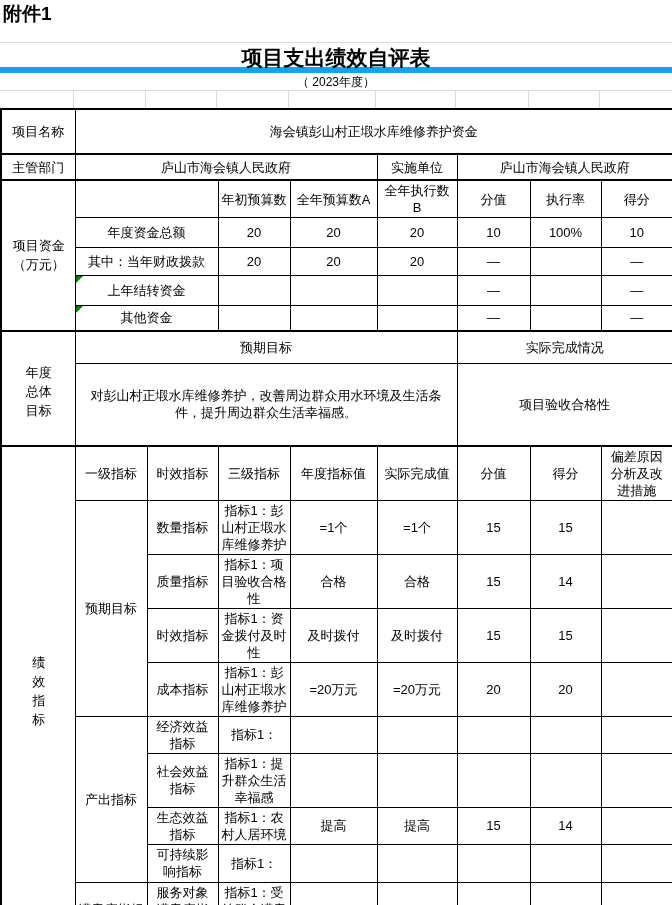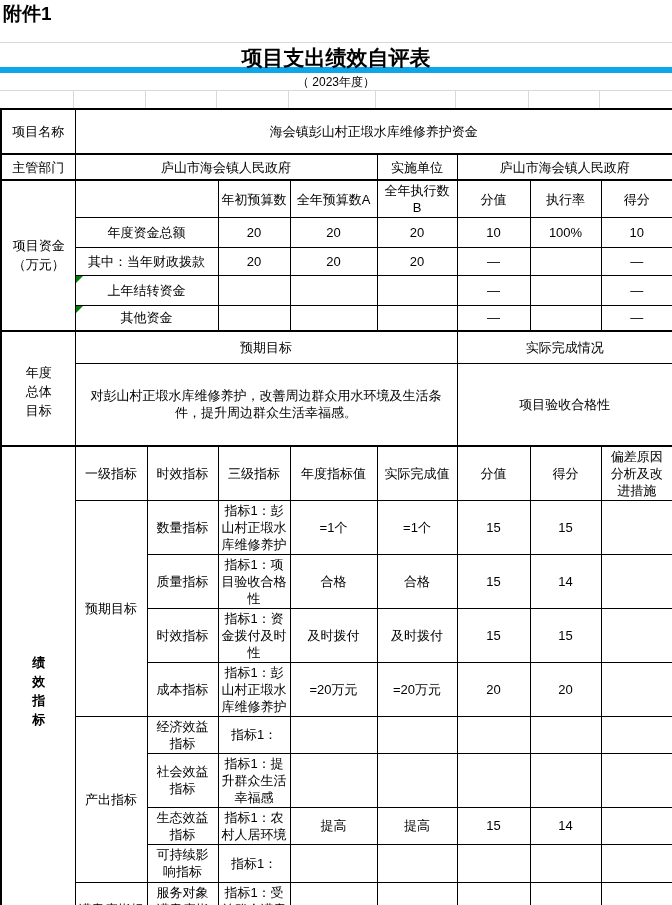--- a/index.html
+++ b/index.html
@@ -43,21 +43,21 @@
     text-align: center; overflow: hidden;
     word-break: break-all;
   }
   tr.thick td { border-top-width: 2px; }
   td.left  { text-align: left; }
   td.rel   { position: relative; }
 
   .vwrap { margin: 0 auto; text-align: right; word-break: break-all; line-height: 19px; }
   .w52 { width: 53px; }
   .w26 { width: 27px; margin-top: 6px; }
-  .w13 { width: 14px; font-weight: bold; }
+  .w13 { width: 14px; }
 
   .flag {
     position: absolute; top: 0; left: 0;
     width: 0; height: 0;
     border-top: 7px solid #008000;
     border-right: 7px solid transparent;
   }
 </style>
 </head>
 <body>

